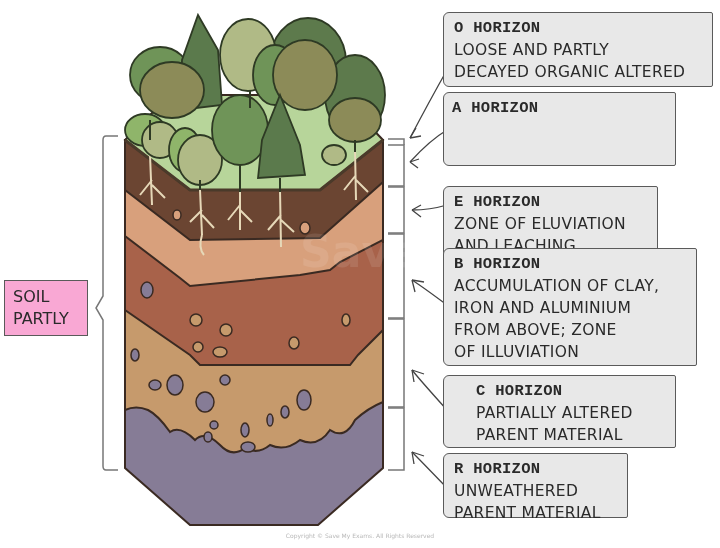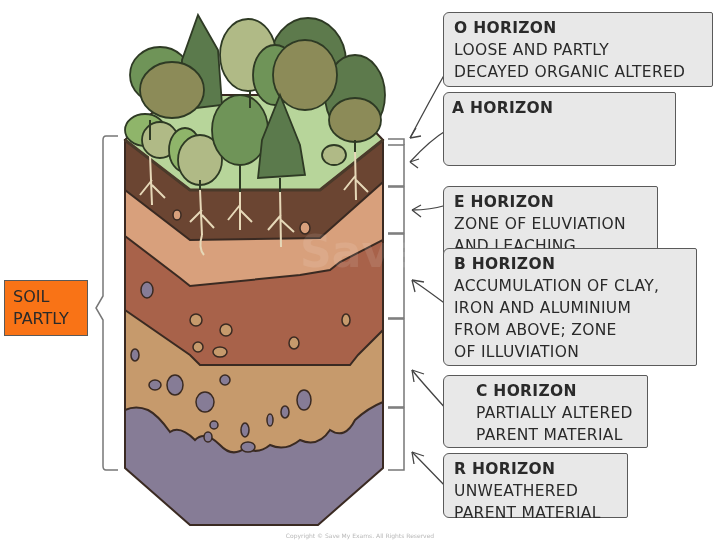--- a/index.html
+++ b/index.html
@@ -3,25 +3,25 @@
 <meta charset="utf-8">
 <style>
   html, body { margin:0; padding:0; background:#ffffff; }
   body { width:720px; height:548px; position:relative; overflow:hidden; font-family:"DejaVu Sans", "Liberation Sans", sans-serif; }
   #diagram { position:absolute; left:0; top:0; width:720px; height:548px; }
   .label-box {
     position:absolute; background:#e8e8e8; border:1.5px solid #5a5a5a;
     border-radius:6px 2px 2px 6px; box-sizing:border-box; padding:4px 8px 2px 10px;
     color:#2a2a2a; font-size:15.5px; line-height:22px; letter-spacing:0.3px;
   }
-  .label-box .title { font-weight:bold; display:block; }
+  .label-box .title { font-weight:bold; display:block;font-family:Liberation Mono, monospace; }
   .label-box .desc { display:block; white-space:pre-line; }
   .soil-box {
     position:absolute; left:4px; top:280px; width:84px; height:56px;
-    background:#f97316; border:1.5px solid #5a5a5a; box-sizing:border-box;
+    background:#f9a8d4; border:1.5px solid #5a5a5a; box-sizing:border-box;
     padding:5px 8px; font-size:16px; line-height:22px; color:#2a2a2a;
   }
   .copyright { position:absolute; left:0; width:720px; top:532px; text-align:center; font-size:6px; color:#b8b8b8; }
   .watermark { position:absolute; left:300px; top:230px; font-size:44px; color:rgba(255,255,255,0.10); font-weight:bold; line-height:44px; }
 </style>
 </head>
 <body>
 
 <svg id="diagram" viewBox="0 0 720 548" xmlns="http://www.w3.org/2000/svg">
 
@@ -163,21 +163,21 @@
 </div>
 
 <div class="label-box" style="left:443px; top:248px; width:254px; height:118px;">
   <span class="title">B HORIZON</span>
   <span class="desc">ACCUMULATION OF CLAY,
 IRON AND ALUMINIUM
 FROM ABOVE; ZONE
 OF ILLUVIATION</span>
 </div>
 
-<div class="label-box" style="left:443px; top:375px; width:205px; height:73px;padding-left:32px;">
+<div class="label-box" style="left:443px; top:375px; width:233px; height:73px;padding-left:32px;">
   <span class="title">C HORIZON</span>
   <span class="desc">PARTIALLY ALTERED
 PARENT MATERIAL</span>
 </div>
 
 <div class="label-box" style="left:443px; top:453px; width:185px; height:65px;">
   <span class="title">R HORIZON</span>
   <span class="desc">UNWEATHERED
 PARENT MATERIAL</span>
 </div>

